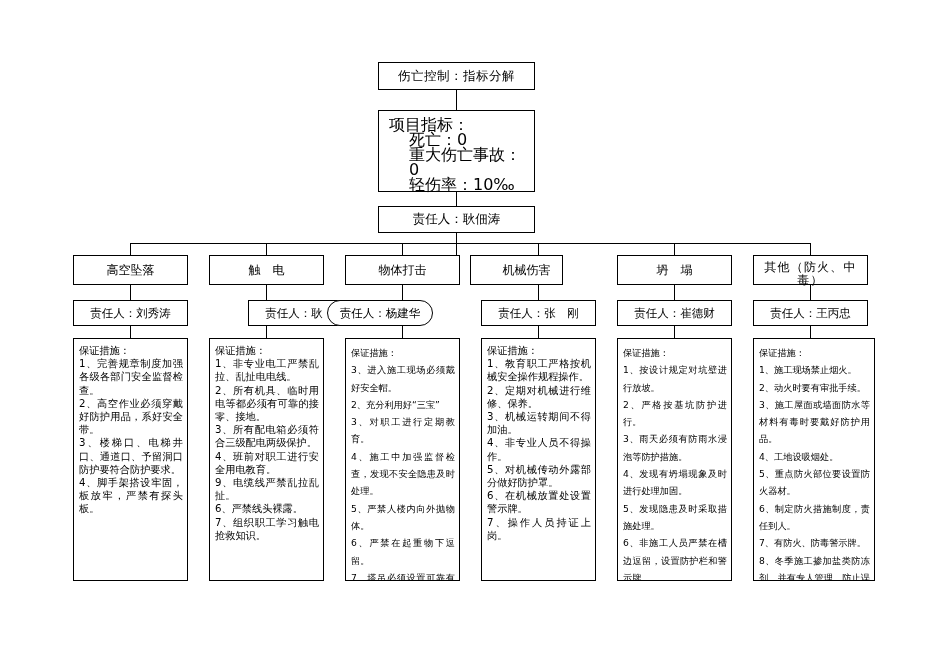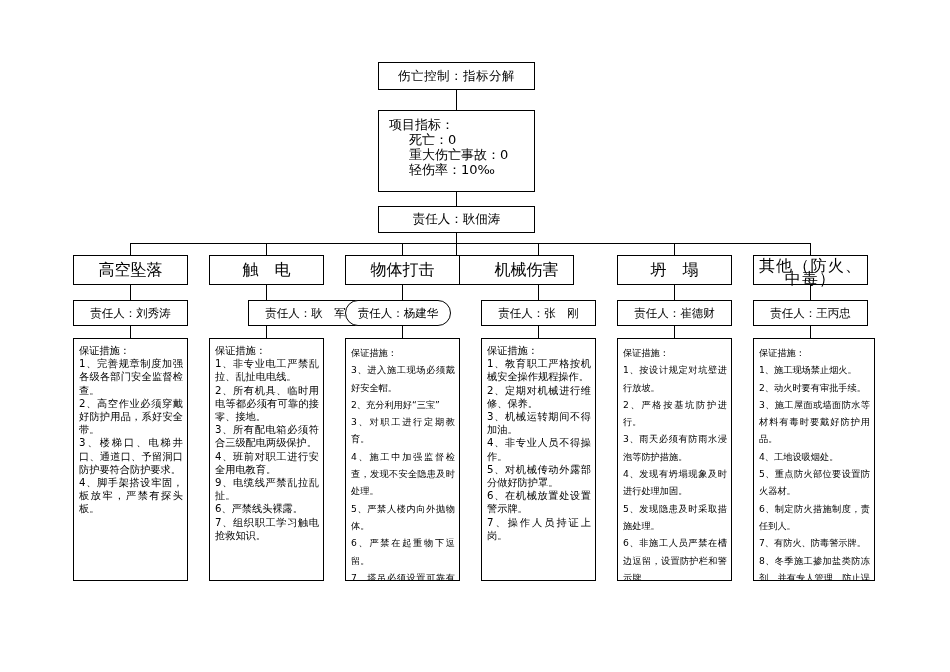--- a/index.html
+++ b/index.html
@@ -44,35 +44,34 @@
   }
 
   
   #title-box {
     left: 378px; top: 62px; width: 157px; height: 28px;
     font-size: 12.5px; letter-spacing: 0.5px; text-align: center;
   }
   #targets-box {
     left: 378px; top: 110px; width: 157px; height: 82px;
     padding: 6px 8px 0 10px;
-    font-size: 13px;
+    font-size: 16px;
     line-height: 15px;
   }
   #targets-box .t-head { display: block; }
   #targets-box .t-item { display: block; padding-left: 20px; }
   #owner-box {
     left: 378px; top: 206px; width: 157px; height: 27px;
     font-size: 12.5px;
   }
 
   
   .cat-box {
     top: 255px; height: 30px;
-    font-size: 16px;
-    font-family: Liberation Mono, monospace;
+    font-size: 12px;
   }
   .cat-box.overflow {
     align-items: flex-start;
     padding-top: 5px;
     overflow: visible;
     letter-spacing: 1.2px;
   }
   .cat-box.overflow .cat-inner {
     display: block;
     width: 100%;
@@ -165,37 +164,37 @@
     <p>4、班前对职工进行安全用电教育。</p>
     <p>9、电缆线严禁乱拉乱扯。</p>
     <p>6、严禁线头裸露。</p>
     <p>7、组织职工学习触电抢救知识。</p>
   </div>
 
   <div class="box ctr cat-box" style="left:345px; width:115px;">
     <span>物体打击</span>
   </div>
   <div class="line-v" style="left:402px; top:285px; height:15px;"></div>
-  <div class="box ctr resp-box" style="left:345px; width:106px;border-radius:13px;">
+  <div class="box ctr resp-box" style="left:327px; width:106px;border-radius:13px;">
     <span>责任人：杨建华</span>
   </div>
   <div class="line-v" style="left:402px; top:326px; height:12px;"></div>
   <div class="box meas-box airy" style="left:345px; width:115px;">
     <p>保证措施：</p>
     <p>3、进入施工现场必须戴好安全帽。</p>
     <p>2、充分利用好“三宝”</p>
     <p>3、对职工进行定期教育。</p>
     <p>4、施工中加强监督检查，发现不安全隐患及时处理。</p>
     <p>5、严禁人楼内向外抛物体。</p>
     <p>6、严禁在起重物下逗留。</p>
     <p>7、塔吊必须设置可靠有效的防脱钩滑装置。</p>
 
   </div>
 
-  <div class="box ctr cat-box" style="left:459px; width:115px;padding-left:20px;">
+  <div class="box ctr cat-box" style="left:470px; width:93px;padding-left:20px;">
     <span>机械伤害</span>
   </div>
   <div class="line-v" style="left:538px; top:285px; height:15px;"></div>
   <div class="box ctr resp-box" style="left:481px; width:115px;">
     <span>责任人：张　刚</span>
   </div>
   <div class="line-v" style="left:538px; top:326px; height:12px;"></div>
   <div class="box meas-box dense" style="left:481px; width:115px;">
     <p>保证措施：</p>
     <p>1、教育职工严格按机械安全操作规程操作。</p>

